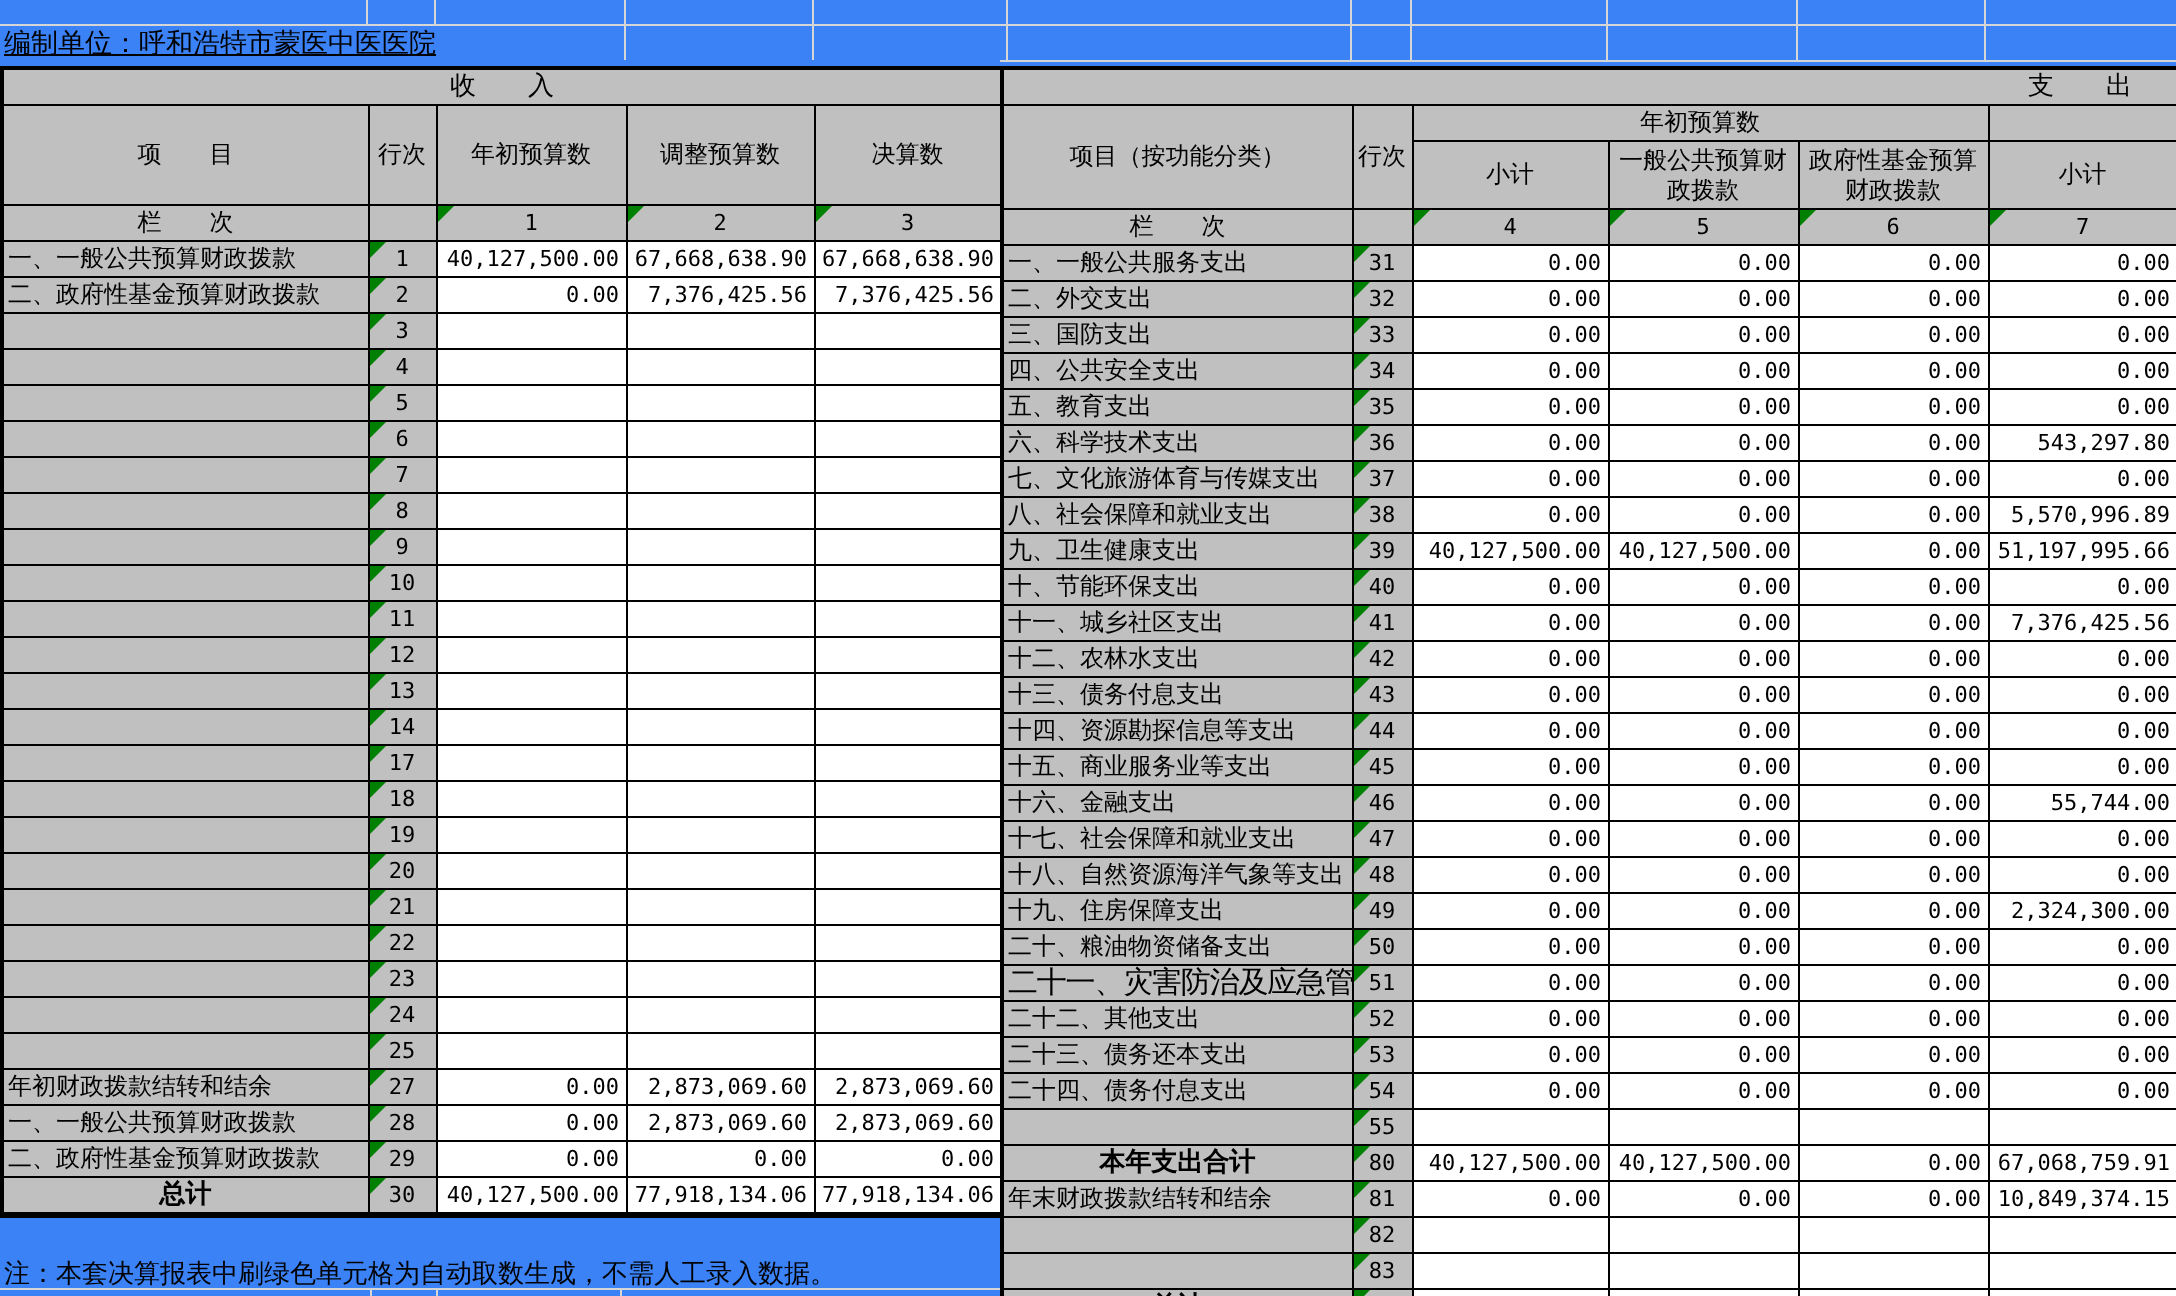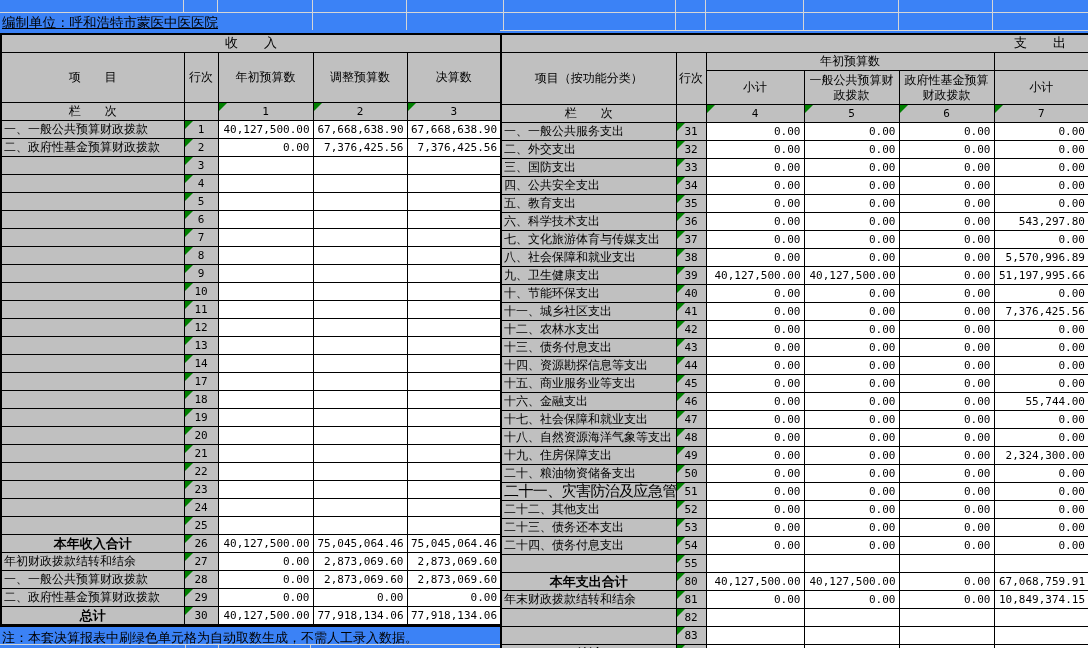--- a/index.html
+++ b/index.html
@@ -251,27 +251,20 @@
         <td class="num"></td>
         <td class="num"></td>
       </tr>
         <tr>
         <td class="label"></td>
         <td class="no"><span class="tri"></span><span>25</span></td>
         <td class="num"></td>
         <td class="num"></td>
         <td class="num"></td>
       </tr>
-        <tr class="total">
-        <td class="label">本年收入合计</td>
-        <td class="no"><span class="tri"></span><span>26</span></td>
-        <td class="num">40,127,500.00</td>
-        <td class="num">75,045,064.46</td>
-        <td class="num">75,045,064.46</td>
-      </tr>
         <tr>
         <td class="label">年初财政拨款结转和结余</td>
         <td class="no"><span class="tri"></span><span>27</span></td>
         <td class="num">0.00</td>
         <td class="num">2,873,069.60</td>
         <td class="num">2,873,069.60</td>
       </tr>
         <tr>
         <td class="label">一、一般公共预算财政拨款</td>
         <td class="no"><span class="tri"></span><span>28</span></td>

